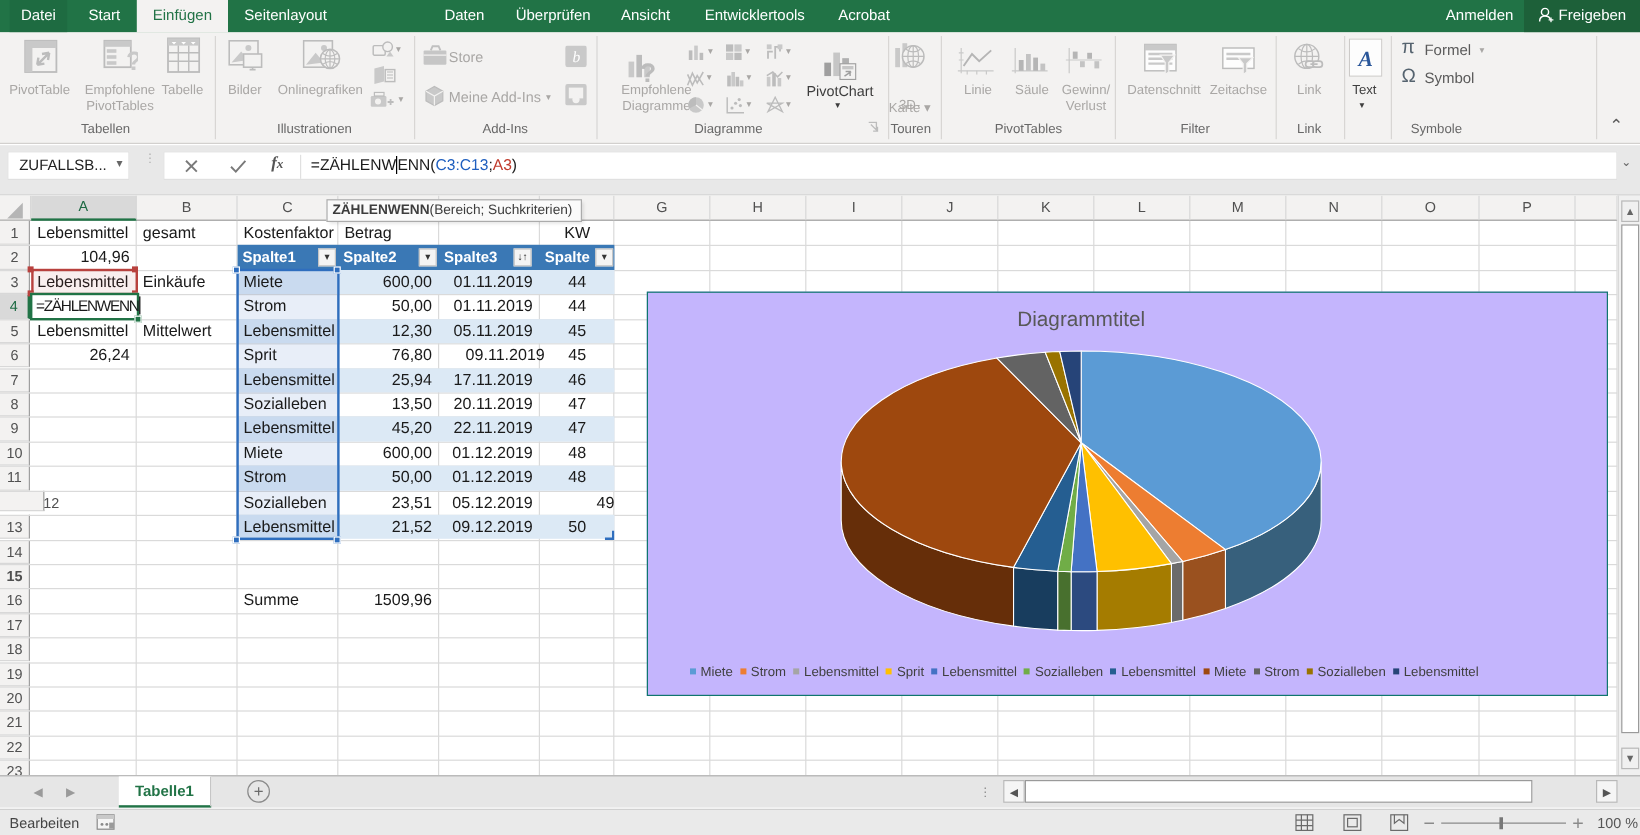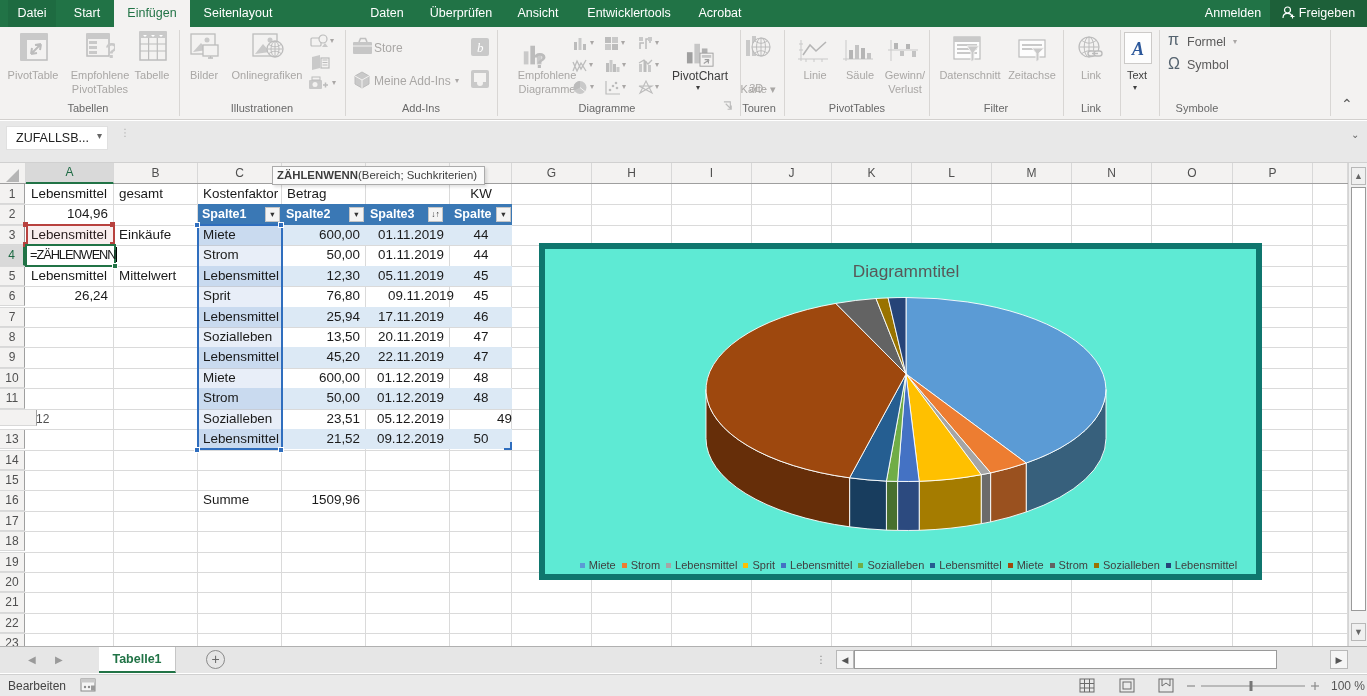--- a/index.html
+++ b/index.html
@@ -301,20 +301,31 @@
   <div class="glabel" style="left:1031px;">Link</div>
   <div class="glabel" style="left:1137px;">Symbole</div>
 </div>
 
 <div id="fbar">
   <div style="position:absolute;left:120px;top:9px;width:3px;height:16px;color:#b0b0b0;font-size:10px;line-height:5px;">⋮</div>
       <div id="namebox">
         <span style="position:absolute;left:9px;top:4px;font-size:12.5px;color:#222;">ZUFALLSB...</span>
         <span style="position:absolute;left:90px;top:3px;color:#666;font-size:10px;">▾</span>
       </div>
+  <div id="fxfield">
+    <svg style="position:absolute;left:16px;top:5px;" width="13" height="13" viewBox="0 0 13 13">
+          <path d="M2 2 L11 11 M11 2 L2 11" stroke="#7a7a7a" stroke-width="1.6"></path>
+        </svg>
+    <svg style="position:absolute;left:54px;top:5px;" width="15" height="13" viewBox="0 0 15 13">
+          <path d="M1.5 7 L5.5 11 L13.5 2" stroke="#7a7a7a" stroke-width="1.6" fill="none"></path>
+        </svg>
+    <span style="position:absolute;left:89px;top:2px;font-size:14px;color:#555;font-family:'Liberation Serif',serif;font-style:italic;font-weight:bold;">f<span style="font-size:11px;">x</span></span>
+    <div style="position:absolute;left:113px;top:2px;width:1px;height:20px;background:#e0e0e0;"></div>
+    <span style="position:absolute;left:122px;top:3px;font-size:13px;color:#1a1a1a;">=ZÄHLENW<span style="border-left:1px solid #000;">ENN(</span><span style="color:#1f5fbf;">C3:C13</span>;<span style="color:#c0392b;">A3</span>)</span>
+  </div>
 <div style="position:absolute;left:1351px;top:8px;font-size:10px;color:#666;">⌄</div>
     </div>
 
 <div id="sheet">
 <div id="colhead">
 <div class="ch" style="left:0px;width:26px;"></div>
 <div class="ch" style="left:26px;width:88px;background:#d9d9d9;color:#1d6a43;border-bottom:2px solid #217346;height:21px;line-height:19px;">A</div>
 <div class="ch" style="left:114px;width:84px;">B</div>
 <div class="ch" style="left:198px;width:84px;">C</div>
 <div class="ch" style="left:282px;width:84px;">D</div>
@@ -340,21 +351,21 @@
 <div class="rh" style="top:102.7px;height:20.4px;line-height:20.4px;">5</div>
 <div class="rh" style="top:123.1px;height:20.4px;line-height:20.4px;">6</div>
 <div class="rh" style="top:143.5px;height:20.4px;line-height:20.4px;">7</div>
 <div class="rh" style="top:163.9px;height:20.4px;line-height:20.4px;">8</div>
 <div class="rh" style="top:184.4px;height:20.4px;line-height:20.4px;">9</div>
 <div class="rh" style="top:204.8px;height:20.4px;line-height:20.4px;">10</div>
 <div class="rh" style="top:225.2px;height:20.4px;line-height:20.4px;">11</div>
 <div class="rh" style="top:245.6px;height:17px;line-height:20.4px;padding-left:36px;">12</div>
 <div class="rh" style="top:266.0px;height:20.4px;line-height:20.4px;">13</div>
 <div class="rh" style="top:286.5px;height:20.4px;line-height:20.4px;">14</div>
-<div class="rh" style="top:306.9px;height:33px;line-height:20.4px;">15</div>
+<div class="rh" style="top:306.9px;height:33px;line-height:20.4px;font-weight:bold;">15</div>
 <div class="rh" style="top:327.3px;height:20.4px;line-height:20.4px;">16</div>
 <div class="rh" style="top:347.7px;height:20.4px;line-height:20.4px;">17</div>
 <div class="rh" style="top:368.1px;height:20.4px;line-height:20.4px;">18</div>
 <div class="rh" style="top:388.6px;height:20.4px;line-height:20.4px;">19</div>
 <div class="rh" style="top:409.0px;height:20.4px;line-height:20.4px;">20</div>
 <div class="rh" style="top:429.4px;height:20.4px;line-height:20.4px;">21</div>
 <div class="rh" style="top:449.8px;height:20.4px;line-height:20.4px;">22</div>
 <div class="rh" style="top:470.2px;height:20.4px;line-height:20.4px;">23</div>
 <div class="vline" style="left:113px;height:462px;"></div>
 <div class="vline" style="left:197px;height:462px;"></div>
@@ -479,21 +490,21 @@
 <div class="abs" style="left:23px;top:79.3px;width:5px;height:5px;background:#b8413e;"></div>
 <div class="abs" style="left:110px;top:79.3px;width:5px;height:5px;background:#b8413e;"></div>
 <div class="abs" style="left:25px;top:81.3px;width:91px;height:22.4px;border:2px solid #217346;background:#fff;"></div>
 <div class="abs" style="left:112px;top:99.7px;width:6px;height:6px;background:#217346;border:1px solid #fff;"></div>
 <div class="cell" style="left:30px;font-size:12.8px;letter-spacing:-1.05px;top:82.3px;">=ZÄHLENWENN<span style="border-left:1px solid #000;padding-left:0;"></span></div>
 <svg class="abs" style="left:504px;top:279px;" width="8" height="8" viewBox="0 0 8 8">
         <path d="M7 0 v7 h-7" fill="none" stroke="#2f6ebe" stroke-width="2"></path>
       </svg>
 <div class="abs" style="left:272px;top:3px;width:213px;height:19px;background:#fafafa;border:1px solid #ababab;box-shadow:2px 2px 3px rgba(0,0,0,0.12);font-size:11.4px;line-height:17px;color:#3d3d3d;padding-left:4px;white-space:nowrap;"><b>ZÄHLENWENN</b>(Bereich; Suchkriterien)</div>
 
-<div class="abs" style="left:539px;top:80px;width:723px;height:337px;background:#5eead4;border:6px solid #0f766e;">
+<div class="abs" style="left:539px;top:80px;width:801px;height:337px;background:#c4b5fd;border:1px solid #0f766e;">
 <svg width="721" height="335" viewBox="539.5 243.5 721 335" style="position:absolute;left:0;top:0;">
 <g transform="translate(0,0)">
 <path d="M1100.5,384.0 A200,92 0 0 1 1020.7,457.5 L1020.7,506.5 A200,92 0 0 0 1100.5,433.0 Z" fill="#37607C" stroke="#fff" stroke-width="0.9"></path>
 <path d="M1020.7,457.5 A200,92 0 0 1 985.1,467.4 L985.1,516.4 A200,92 0 0 0 1020.7,506.5 Z" fill="#9A511F" stroke="#fff" stroke-width="0.9"></path>
 <path d="M985.1,467.4 A200,92 0 0 1 975.7,469.2 L975.7,518.2 A200,92 0 0 0 985.1,516.4 Z" fill="#6B6B6B" stroke="#fff" stroke-width="0.9"></path>
 <path d="M975.7,469.2 A200,92 0 0 1 913.7,475.8 L913.7,524.8 A200,92 0 0 0 975.7,518.2 Z" fill="#A57C00" stroke="#fff" stroke-width="0.9"></path>
 <path d="M913.7,475.8 A200,92 0 0 1 892.1,475.9 L892.1,524.9 A200,92 0 0 0 913.7,524.8 Z" fill="#2C4A7F" stroke="#fff" stroke-width="0.9"></path>
 <path d="M892.1,475.9 A200,92 0 0 1 880.9,475.6 L880.9,524.6 A200,92 0 0 0 892.1,524.9 Z" fill="#48702E" stroke="#fff" stroke-width="0.9"></path>
 <path d="M880.9,475.6 A200,92 0 0 1 844.1,472.3 L844.1,521.3 A200,92 0 0 0 880.9,524.6 Z" fill="#183D5E" stroke="#fff" stroke-width="0.9"></path>
 <path d="M844.1,472.3 A200,92 0 0 1 700.5,384.0 L700.5,433.0 A200,92 0 0 0 844.1,521.3 Z" fill="#662E09" stroke="#fff" stroke-width="0.9"></path>

